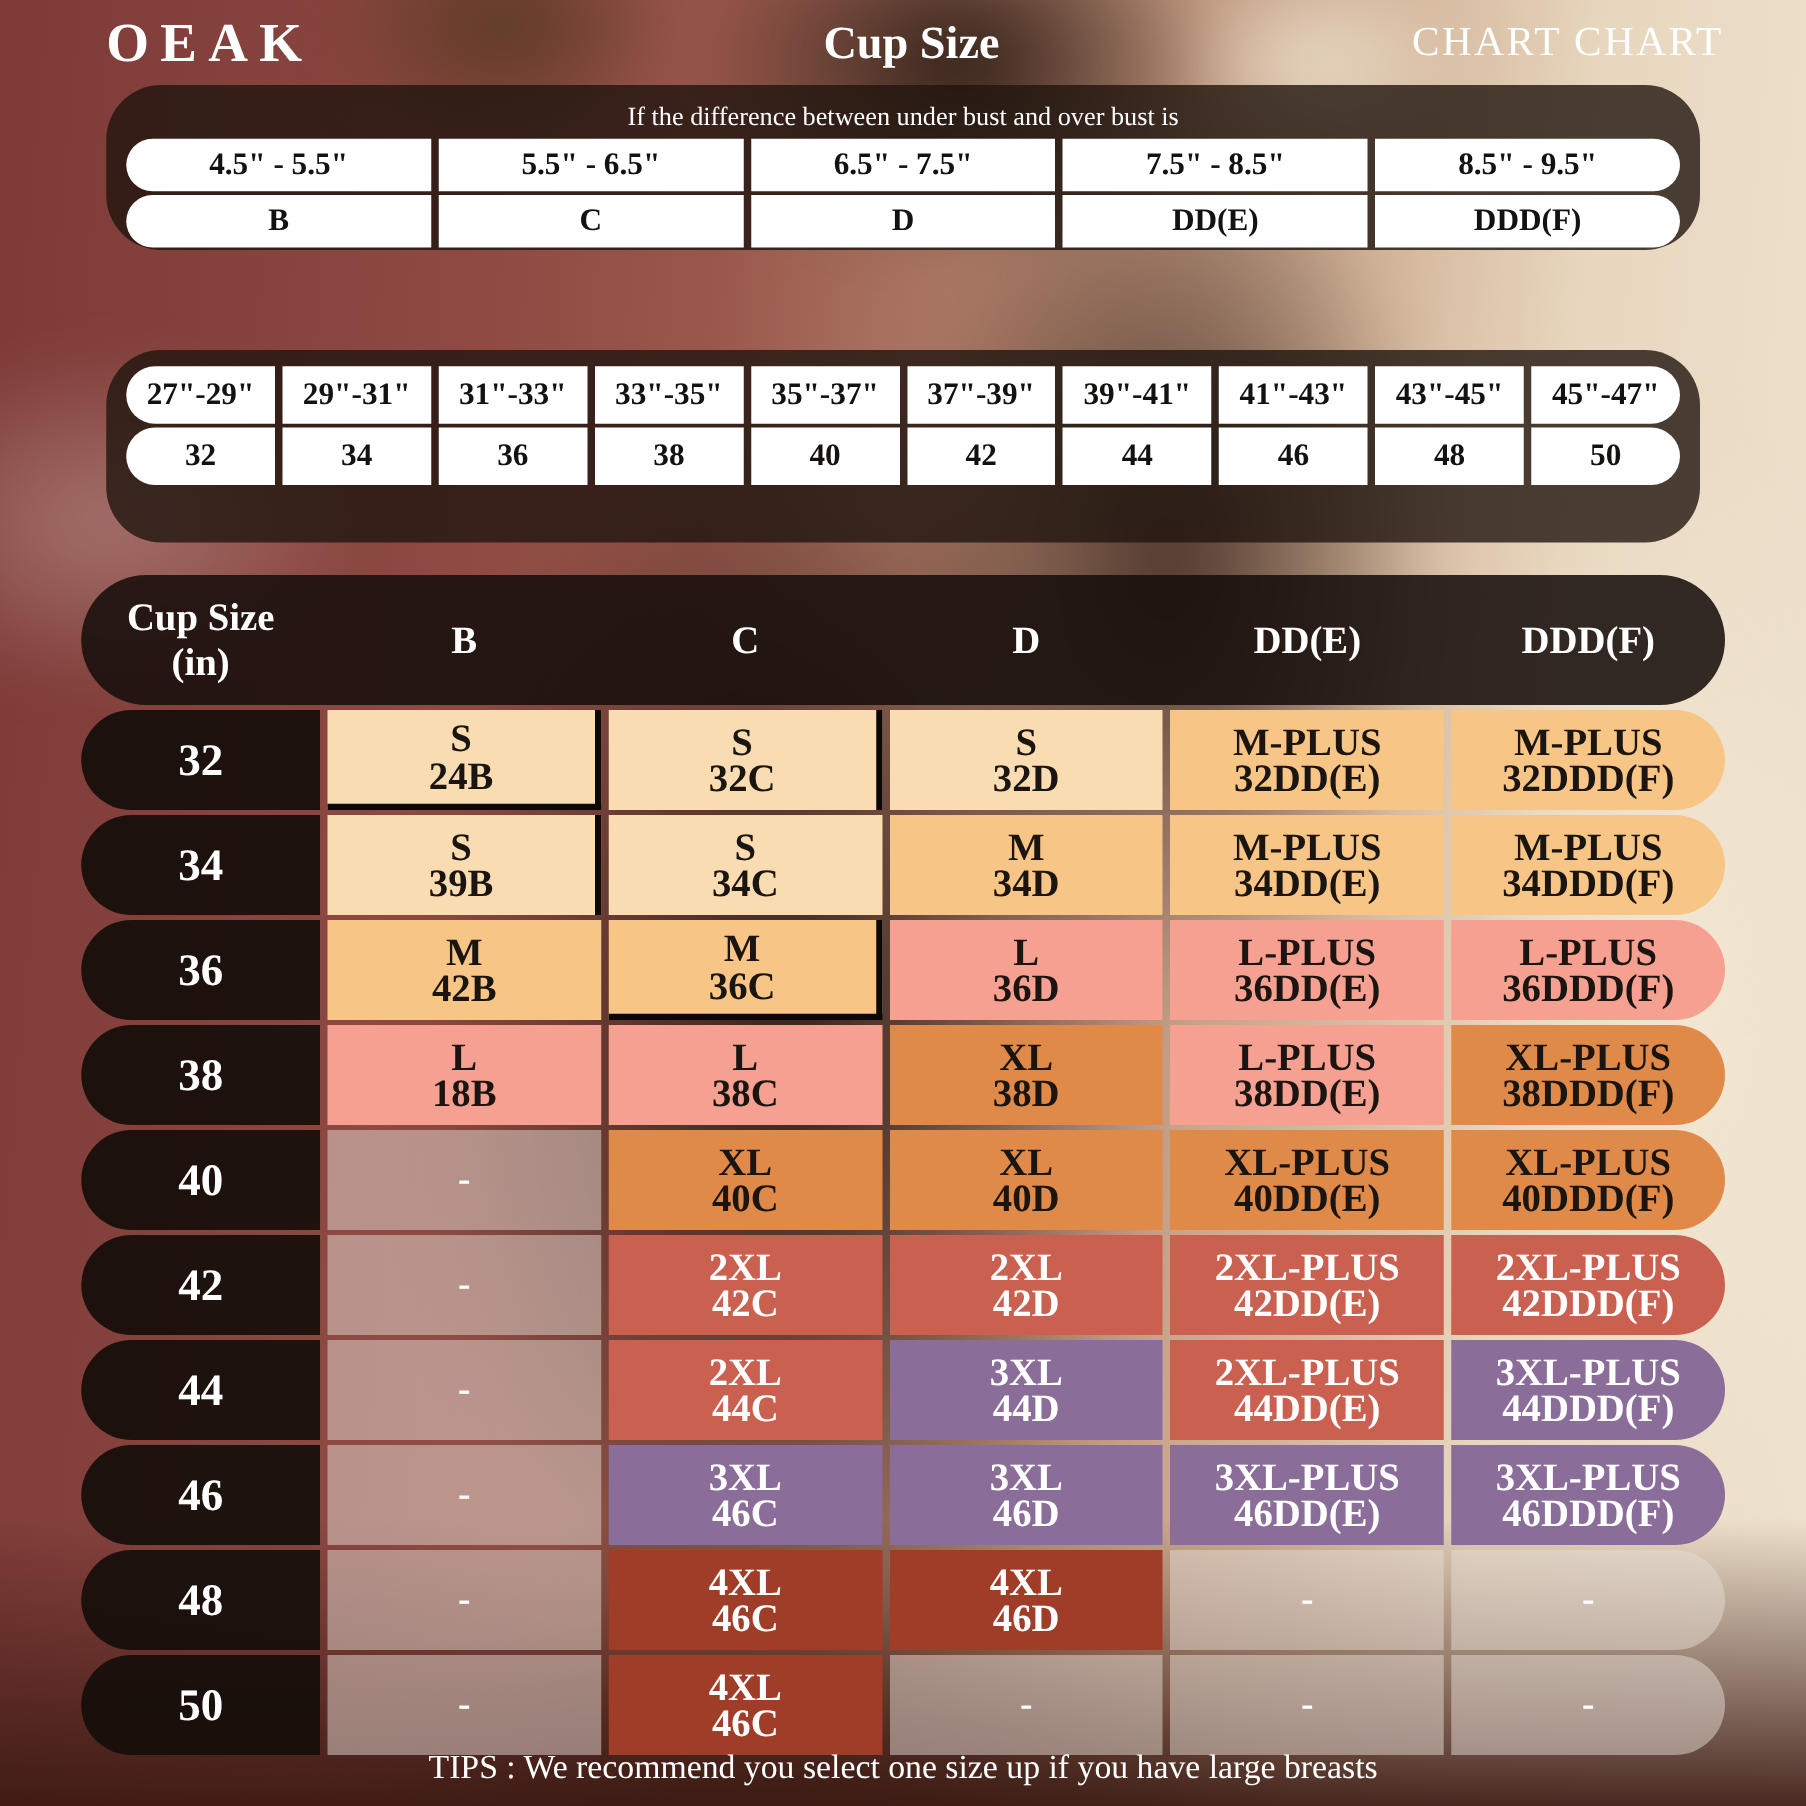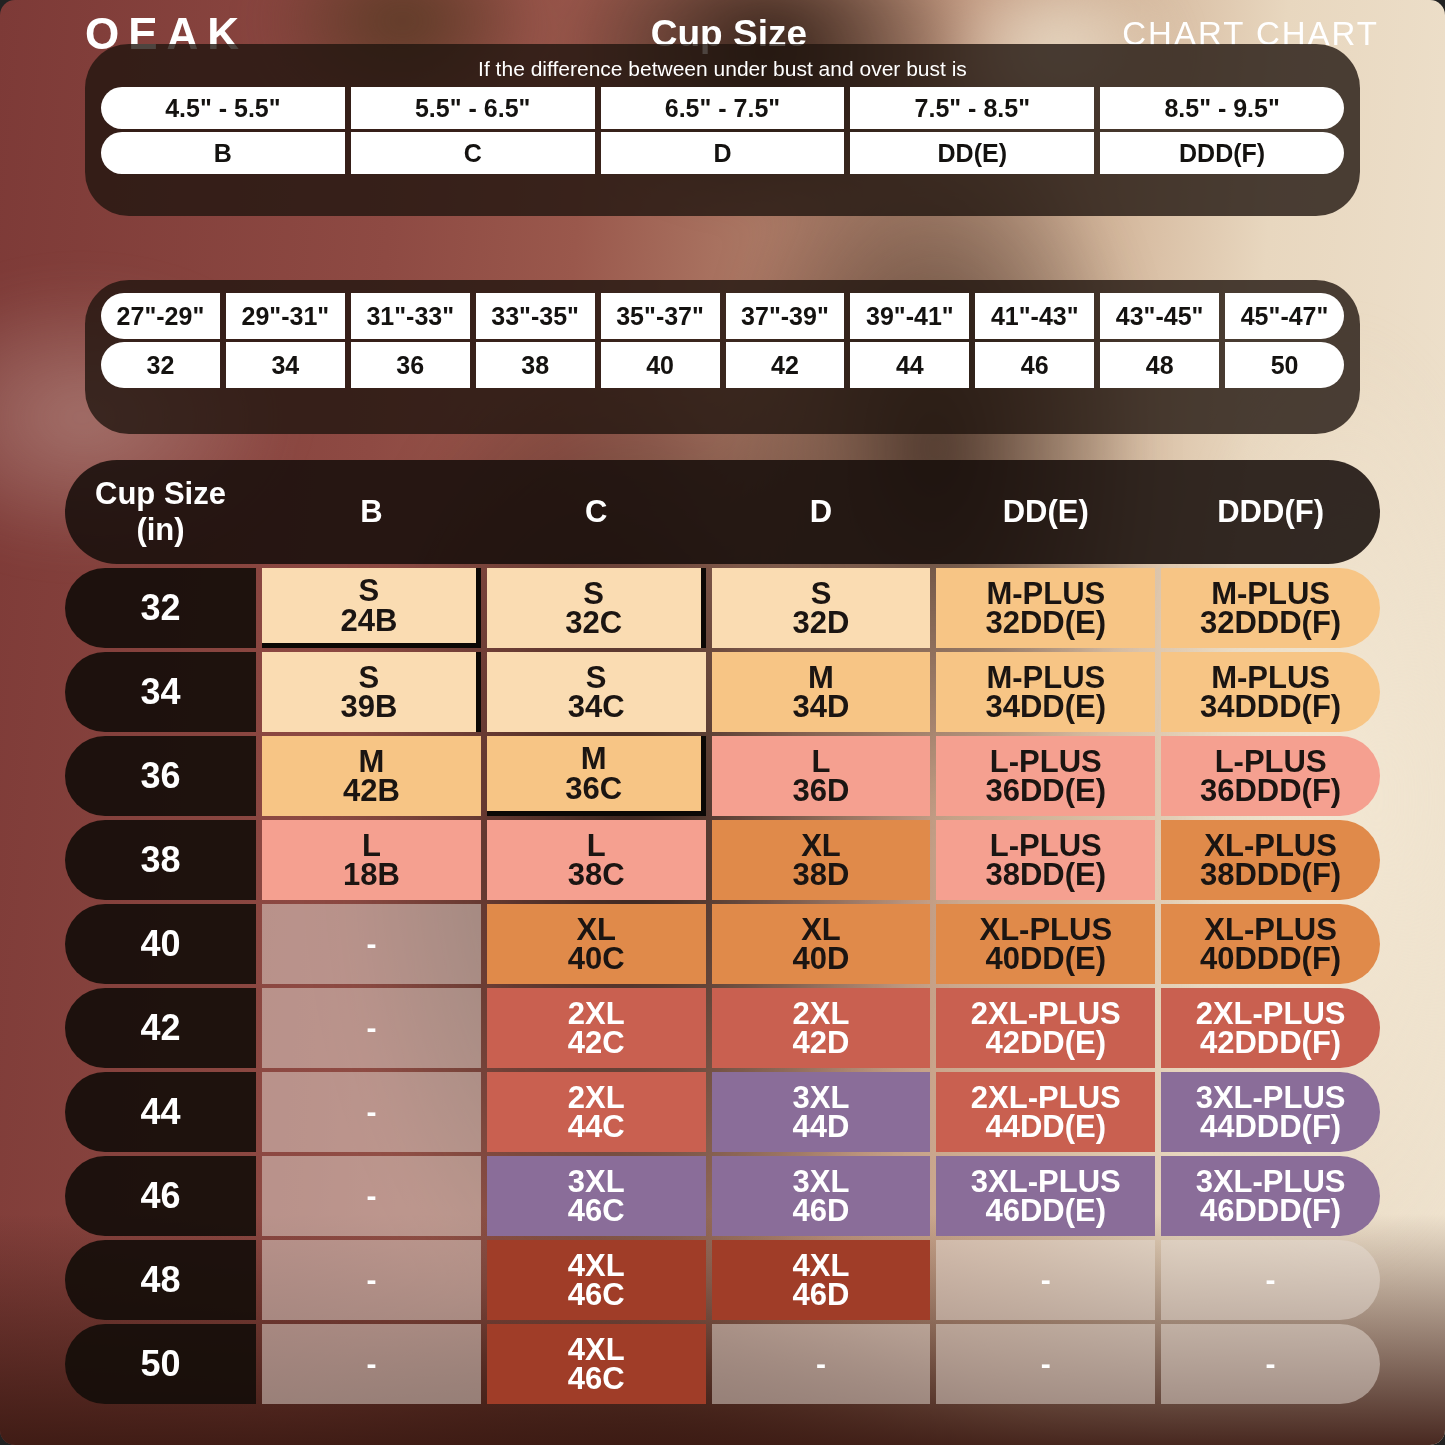--- a/index.html
+++ b/index.html
@@ -1,17 +1,17 @@
 <!DOCTYPE html>
 <html><head>
 <meta charset="utf-8">
 <style>
   html,body{margin:0;padding:0;background:#222;}
   #stage{position:relative;width:1445px;height:1445px;overflow:hidden;
-         font-family:Liberation Sans, sans-serif;border-radius:15px; -webkit-font-smoothing:antialiased;}
+         font-family:Liberation Serif, serif; -webkit-font-smoothing:antialiased;}
   
   .bg-base{position:absolute;inset:0;
     background:linear-gradient(95deg,#7d3a37 0%,#8e4a43 26%,#9a584c 38%,#ad7a66 50%,
       #c0967e 60%,#d4b79c 72%,#e8d7bf 82%,#efe3cf 100%);}
   .bg-blobs{position:absolute;inset:-40px;filter:blur(22px);
     background:
       radial-gradient(200px 140px at 29% 4%, rgba(88,58,36,.95), transparent 70%),
       radial-gradient(300px 220px at 53% 6%, rgba(42,26,18,.95), transparent 70%),
       radial-gradient(170px 120px at 72% 6%, rgba(236,224,204,.9), transparent 70%),
       radial-gradient(430px 760px at 44% 58%, rgba(22,13,10,.78), transparent 70%),
@@ -24,21 +24,21 @@
   
   .top-bar{position:absolute;top:8px;left:85px;right:66px;height:52px;display:flex;
            align-items:center;justify-content:space-between;}
   .logo{color:#fff;font-size:44px;font-weight:700;letter-spacing:9px;}
   .main-title{position:absolute;left:50%;transform:translateX(-52%);color:#fff;
               font-size:37px;font-weight:700;}
   .size-chart{color:#fff;font-size:33px;font-weight:400;letter-spacing:2px;}
   
   .banner{position:absolute;left:85px;width:1275px;background:rgba(33,21,15,.8);
           border-radius:44px;box-sizing:border-box;padding:10px 16px;}
-  .banner1{top:44px;height:172px;}
+  .banner1{top:68px;height:132px;}
   .banner2{top:280px;height:154px;}
   .banner-sub{color:#fff;text-align:center;font-size:21px;height:30px;line-height:30px;}
   .banner-sub2{color:#fff;text-align:center;font-size:20px;height:28px;line-height:28px;}
   .pill-row{display:grid;gap:6px;margin-top:3px;}
   .cols5{grid-template-columns:repeat(5,1fr);height:42px;}
   .cols10{grid-template-columns:repeat(10,1fr);height:46px;}
   .pill{background:#fff;color:#141210;font-weight:700;font-size:25px;display:flex;
         align-items:center;justify-content:center;white-space:nowrap;}
   .rl{border-radius:23px 0 0 23px;}
   .rr{border-radius:0 23px 23px 0;}
@@ -353,13 +353,14 @@
           <div class="cell dash">
             <span>-</span>
           </div>
           <div class="cell dash col-last">
             <span>-</span>
           </div>
         </div>
       </div>
   </div>
 
+  <div class="tips">TIPS : We recommend you select one size up if you have large breasts</div>
 </div>
 
 </body></html>

